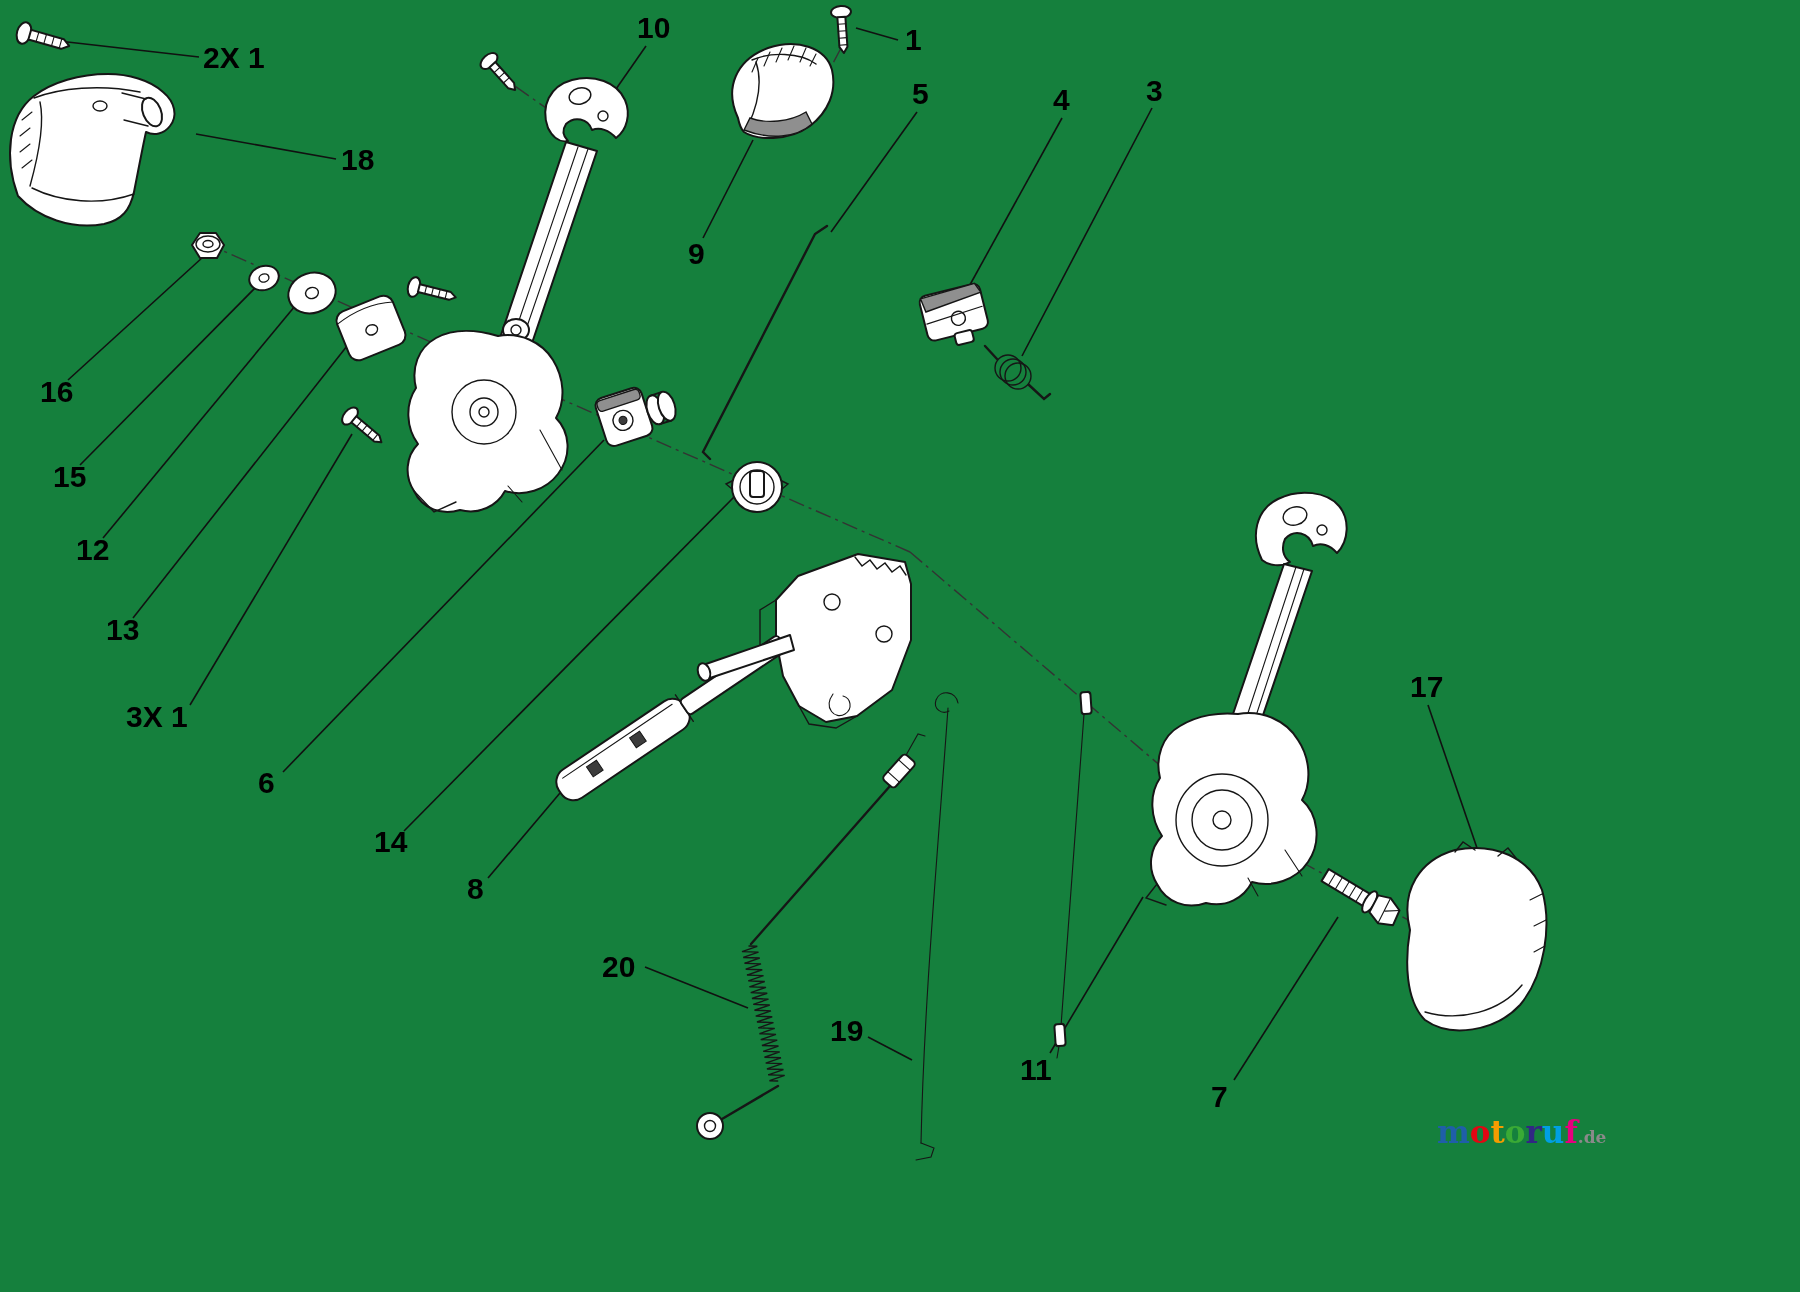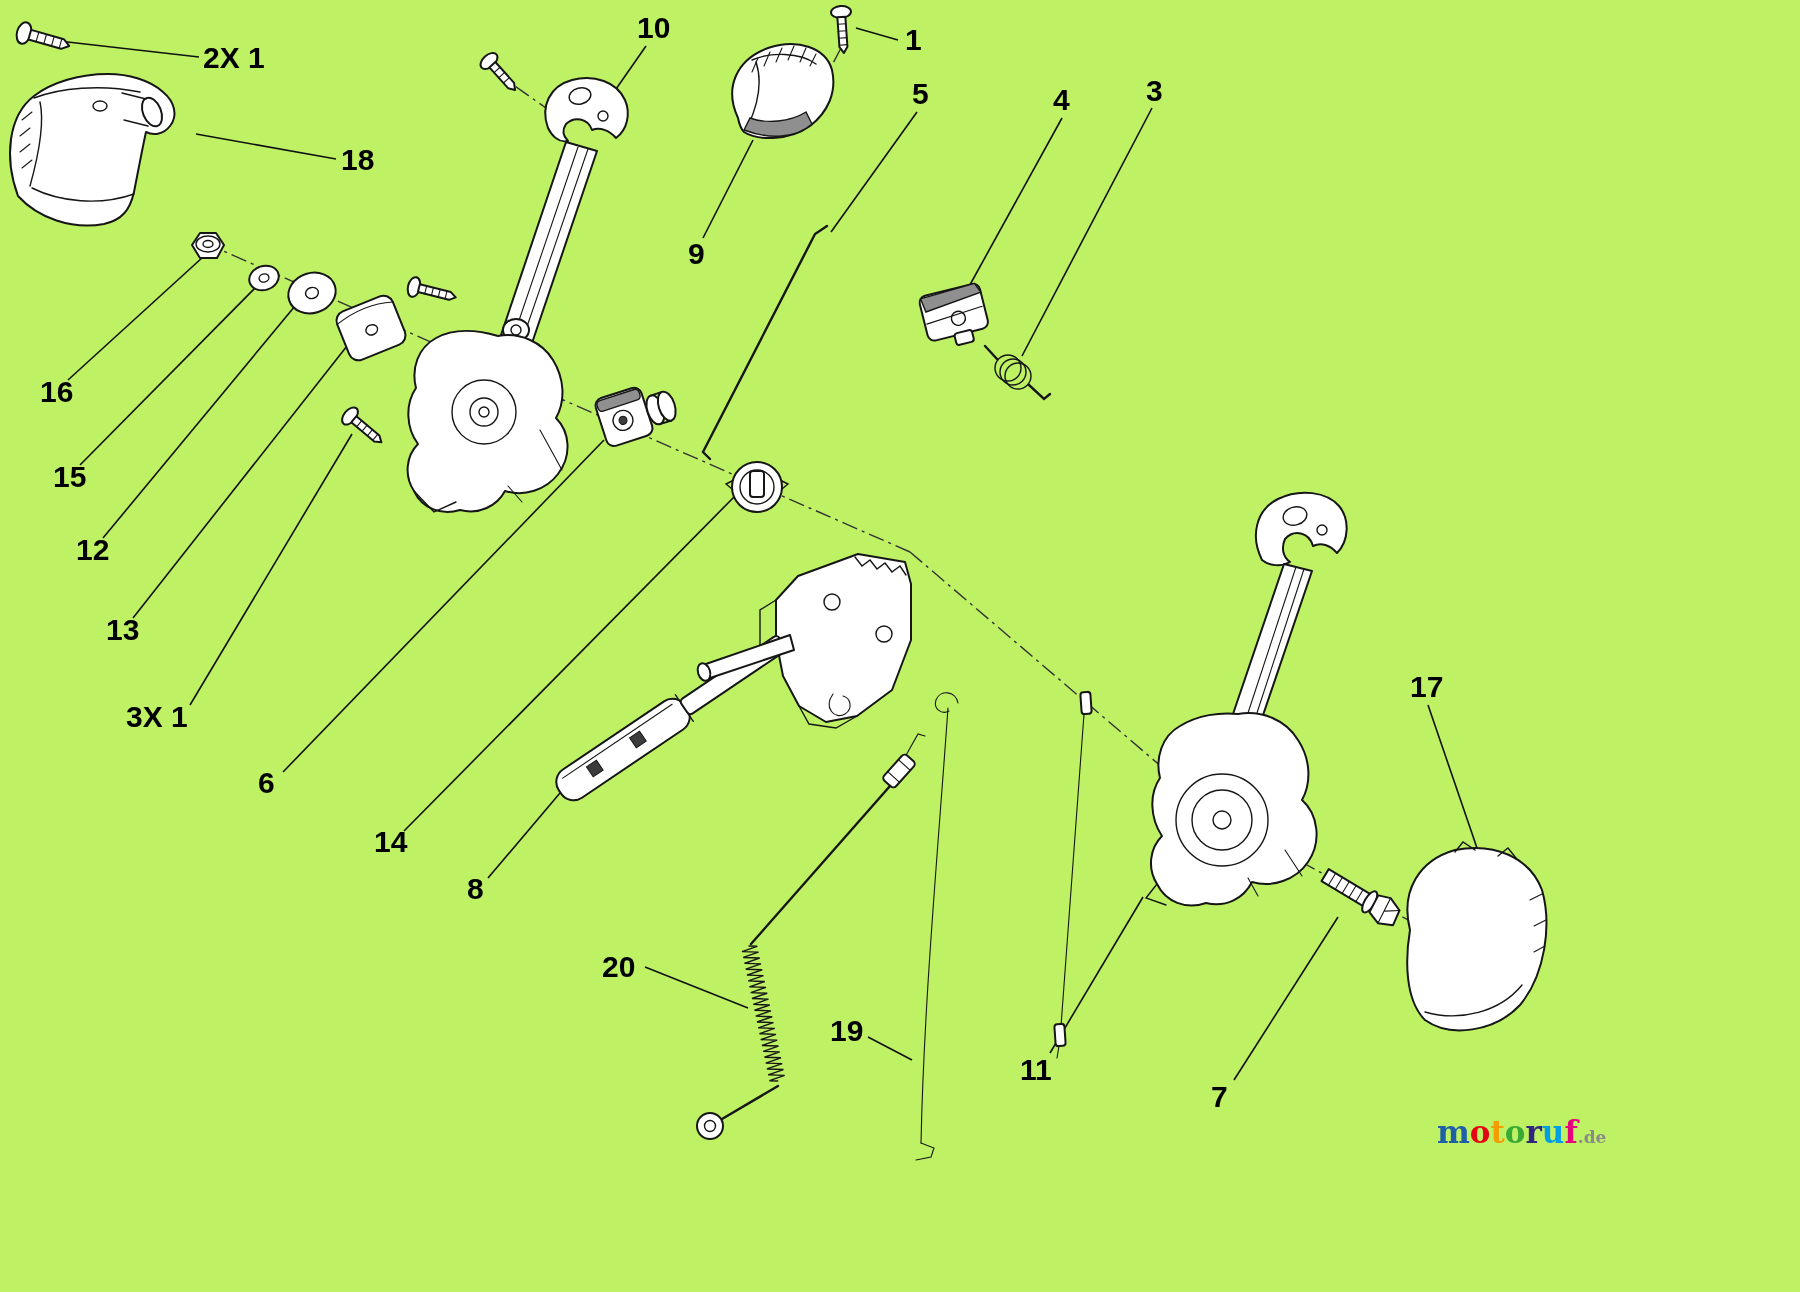--- a/index.html
+++ b/index.html
@@ -1,16 +1,16 @@
 <!DOCTYPE html>
 <html><head>
 <meta charset="utf-8">
 <style>
   html,body { margin:0; padding:0; background:#ffffff; }
-  .stage { position:relative; width:1800px; height:1292px; background:#bef264; overflow:hidden; }
+  .stage { position:relative; width:1800px; height:1292px; background:#15803d; overflow:hidden; }
   svg { display:block; }
   .outline { fill:#ffffff; stroke:#161616; stroke-width:2; stroke-linejoin:round; stroke-linecap:round; }
   .detail  { fill:none; stroke:#161616; stroke-width:1.4; stroke-linecap:round; }
   .thin    { fill:none; stroke:#161616; stroke-width:1.1; stroke-linecap:round; }
   .leader  { stroke:#111111; stroke-width:1.6; }
   .cl      { stroke:#333333; stroke-width:1.4; stroke-dasharray:16 5 3 5; fill:none; }
   .cable   { fill:none; stroke:#161616; stroke-width:2.4; stroke-linecap:round; }
   .dark    { fill:#8f8f8f; stroke:#161616; stroke-width:1.4; }
   .darker  { fill:#3c3c3c; stroke:#161616; stroke-width:1; }
   .callout { font:700 30px "Liberation Sans", sans-serif; fill:#000000; }

